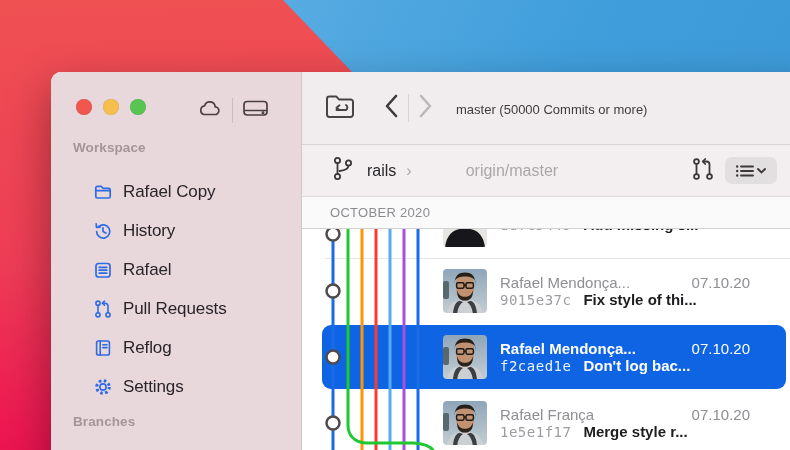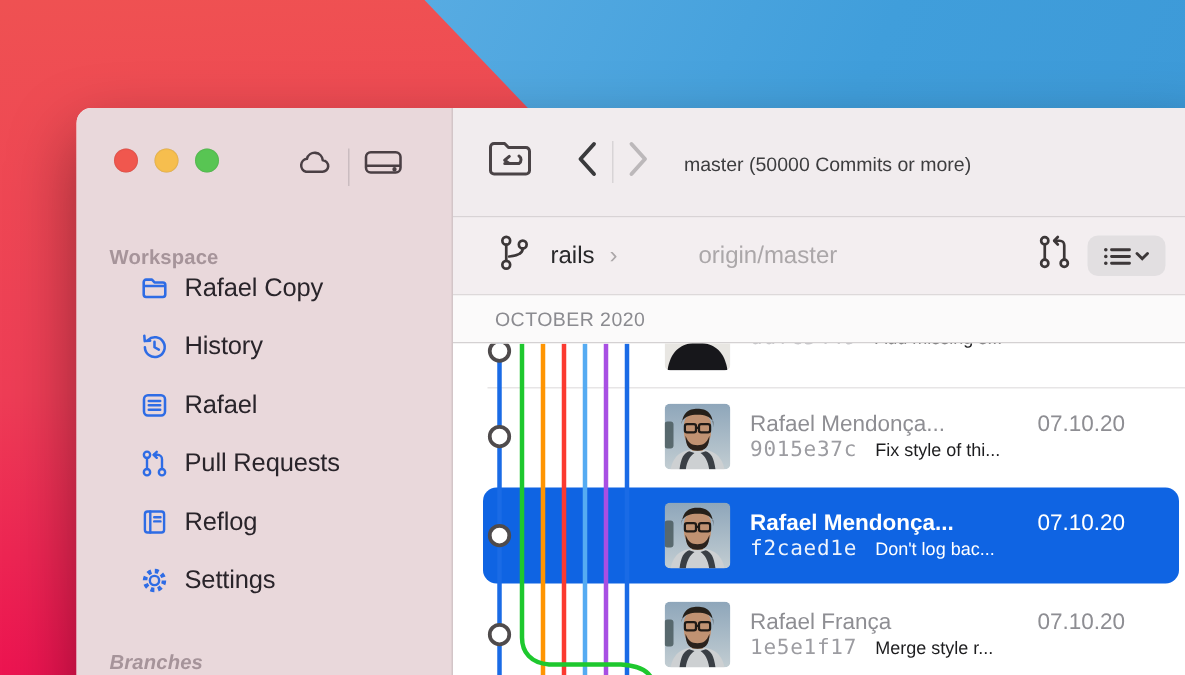--- a/index.html
+++ b/index.html
@@ -17,21 +17,21 @@
     box-shadow:0 18px 45px rgba(0,0,0,.38); background:#fff; }
 
   
   .sidebar{ width:251px; flex:none; background:#e9d8db; position:relative;
     border-right:1px solid #d3c5c8; }
   .traffic{ position:absolute; top:27px; left:25px; display:flex; gap:11px; }
   .light{ width:16px; height:16px; border-radius:50%; box-shadow:inset 0 0 1px rgba(0,0,0,.25); }
   .side-tools{ position:absolute; top:24px; left:145px; display:flex; align-items:center; gap:9px; color:#4a3f44; }
   .side-tools .vdiv{ width:1px; height:25px; background:#cabcc0; }
   .side-header{ position:absolute; left:22px; font-size:13.5px; font-weight:bold; color:#a6949a; letter-spacing:.1px; }
-  .hdr-ws{ top:92px; } .hdr-br{ top:362px;font-style:italic; }
+  .hdr-ws{ top:68px; } .hdr-br{ top:342px; }
   .nav{ position:absolute; top:100px; left:0; right:0; }
   .nav-item{ height:39px; display:flex; align-items:center; padding-left:42px; cursor:default; }
   .nav-item .nicon{ width:20px; height:20px; color:var(--accent); flex:none; }
   .nav-item .nlabel{ margin-left:10px; font-size:17px; color:#29242a; letter-spacing:-.1px; }
 
   
   .main{ flex:1; min-width:0; display:flex; flex-direction:column; background:#fff; }
 
   .titlebar{ height:73px; flex:none; background:#f1ecee; border-bottom:1px solid #d8d3d5;
     display:flex; align-items:center; padding-left:21px; }
@@ -65,21 +65,21 @@
   .row.selected::before{ content:""; position:absolute; left:20px; width:464px; top:1px; bottom:1px;
     border-radius:9px; background:var(--sel); z-index:0; }
   .avatar{ position:relative; z-index:3; width:44px; height:44px; border-radius:4px; overflow:hidden; flex:none; }
   .avatar svg{ display:block; }
   .texts{ position:relative; z-index:3; margin-left:13px; width:250px; }
   .tline1{ display:flex; align-items:baseline; }
   .c-author{ flex:1; font-size:15px; color:#8e8e93; white-space:nowrap; overflow:hidden; }
   .c-date{ font-size:15px; color:#8e8e93; margin-left:14px; white-space:nowrap; }
   .tline2{ margin-top:3px; white-space:nowrap; overflow:hidden; }
   .c-hash{ font-family:"DejaVu Sans Mono","Liberation Mono",monospace; font-size:14px; color:#9c9ca1; letter-spacing:.5px; }
-  .c-msg{ font-size:12px; font-weight:400; color:#1d1d1f; margin-left:12px; }
+  .c-msg{ font-size:15px; font-weight:700; color:#1d1d1f; margin-left:12px; }
   .row.selected .c-author{ color:#fff; font-weight:600; }
   .row.selected .c-date{ color:#fff; }
   .row.selected .c-hash{ color:rgba(255,255,255,.92); }
   .row.selected .c-msg{ color:#fff; }
   .graph{ position:absolute; left:0; top:0; z-index:2; pointer-events:none; }
 </style>
 </head>
 <body>
 
 <div class="desktop">

